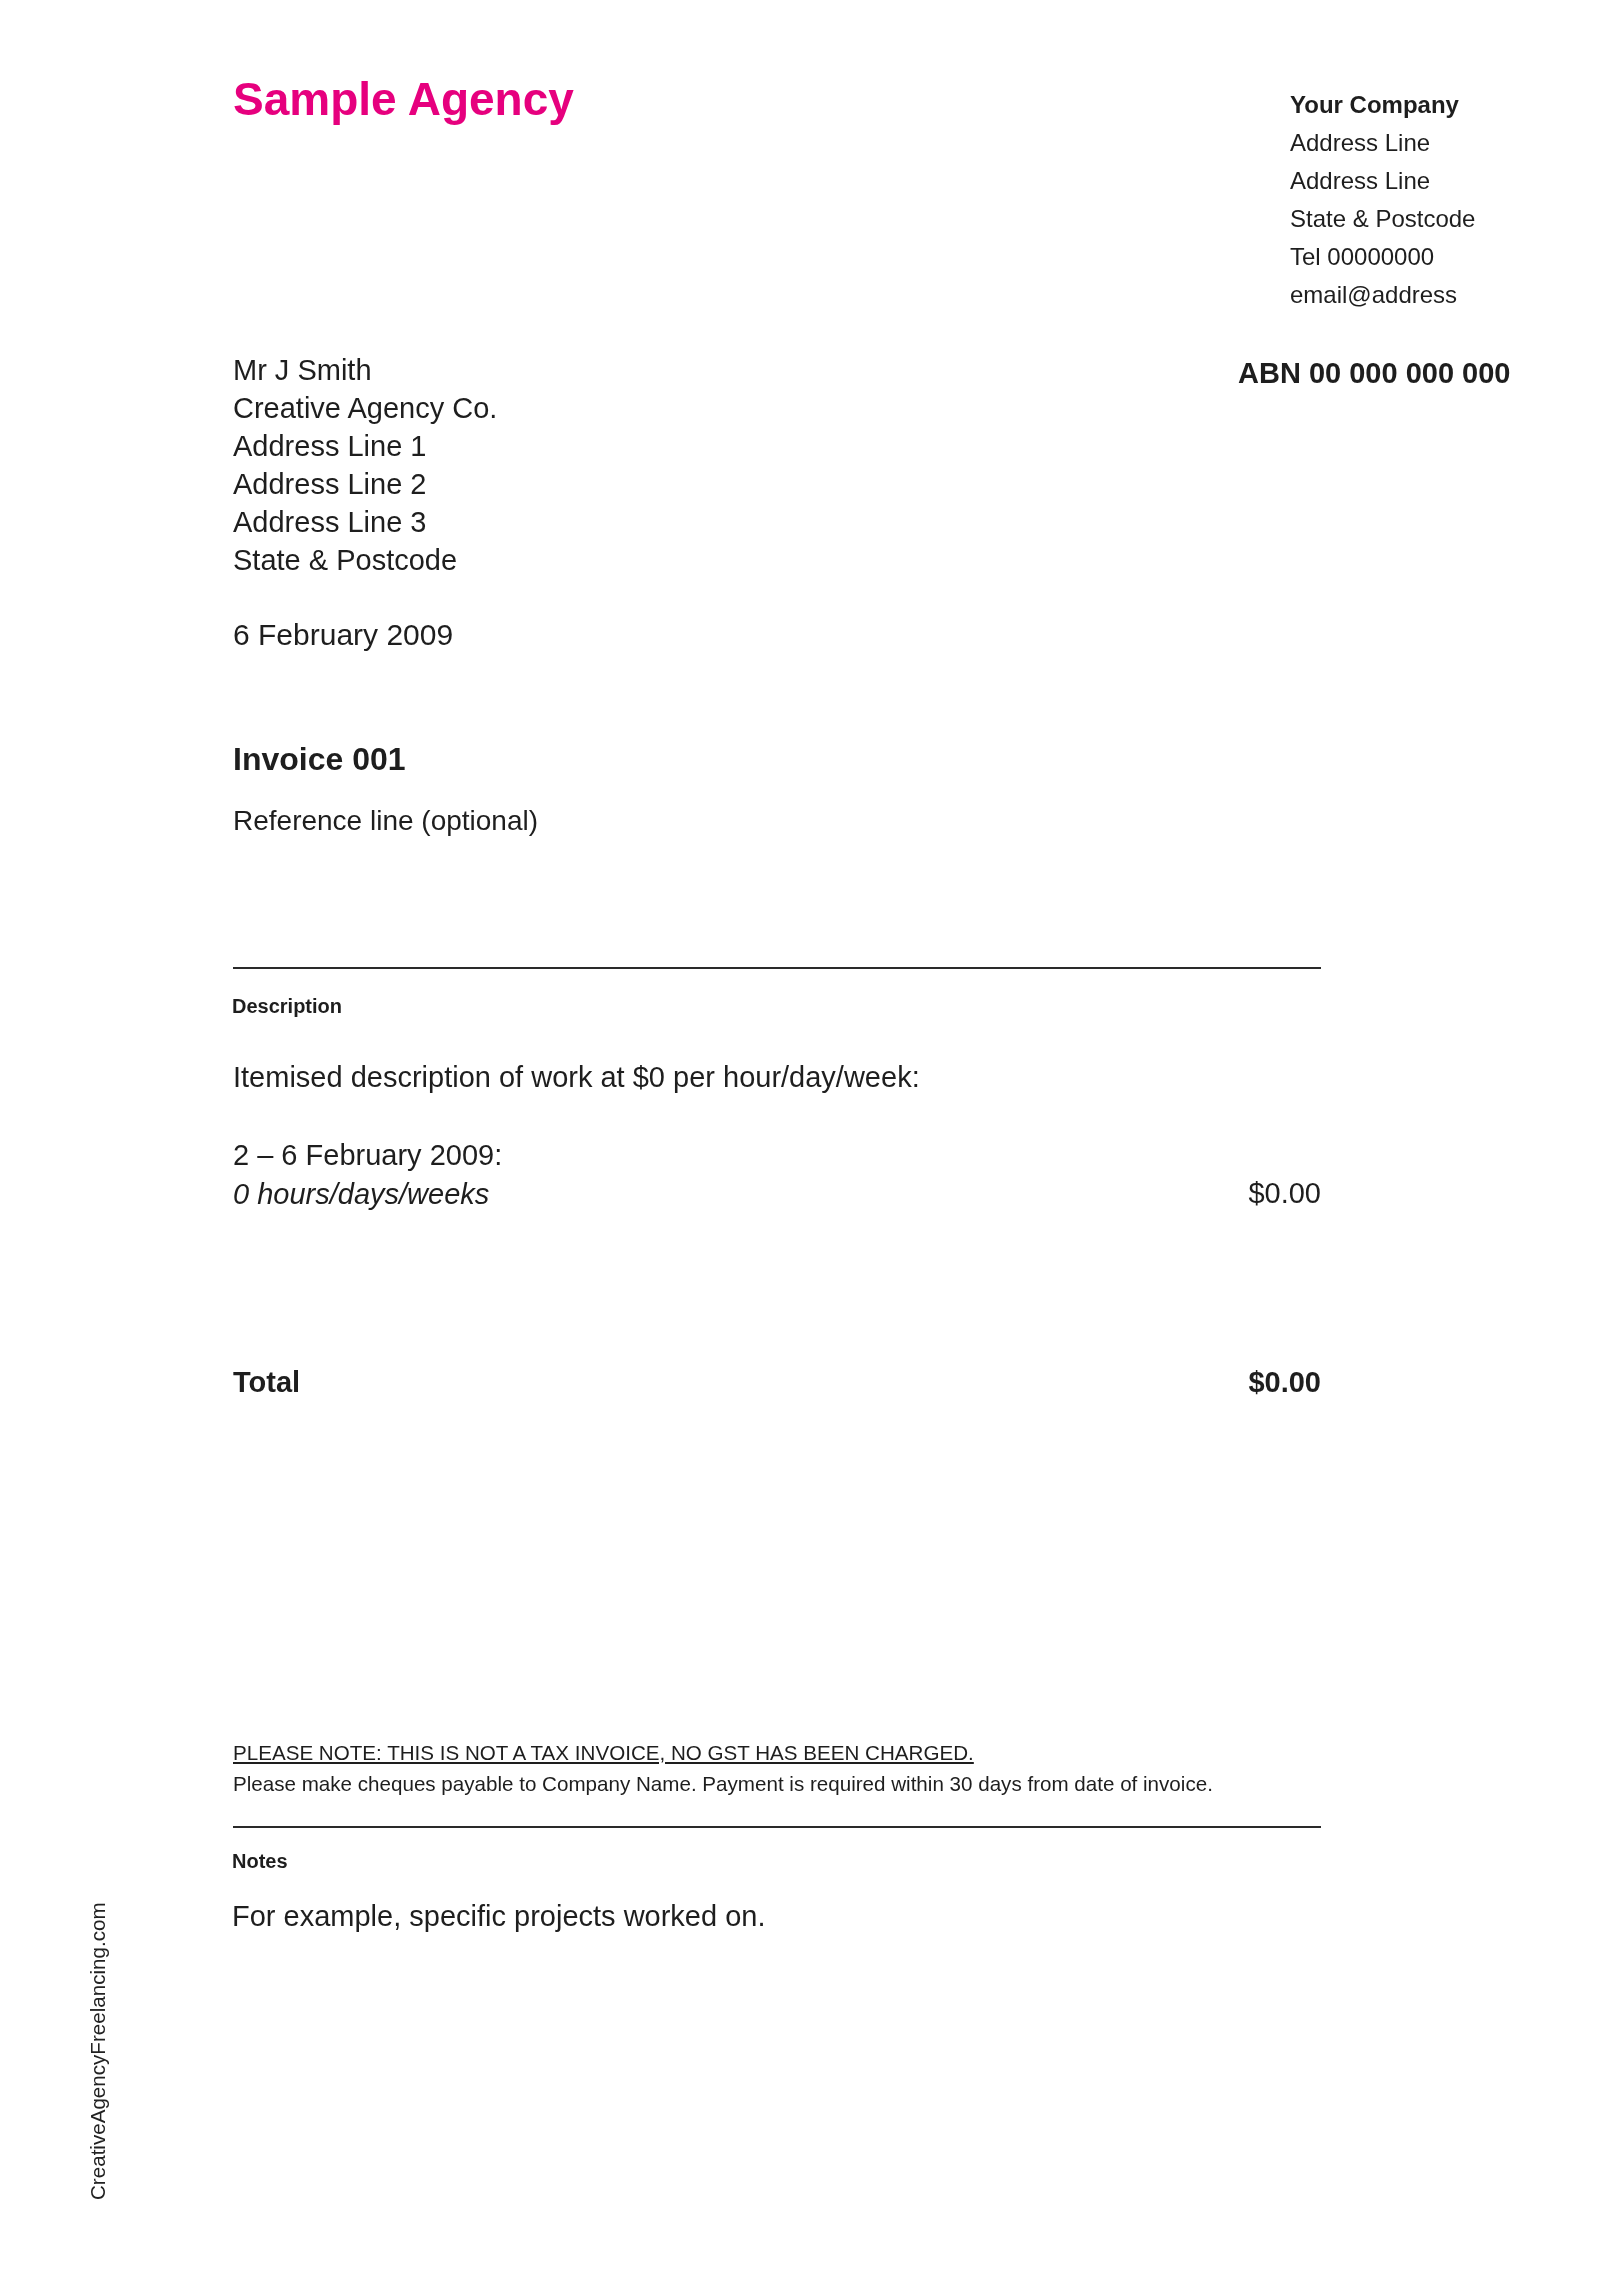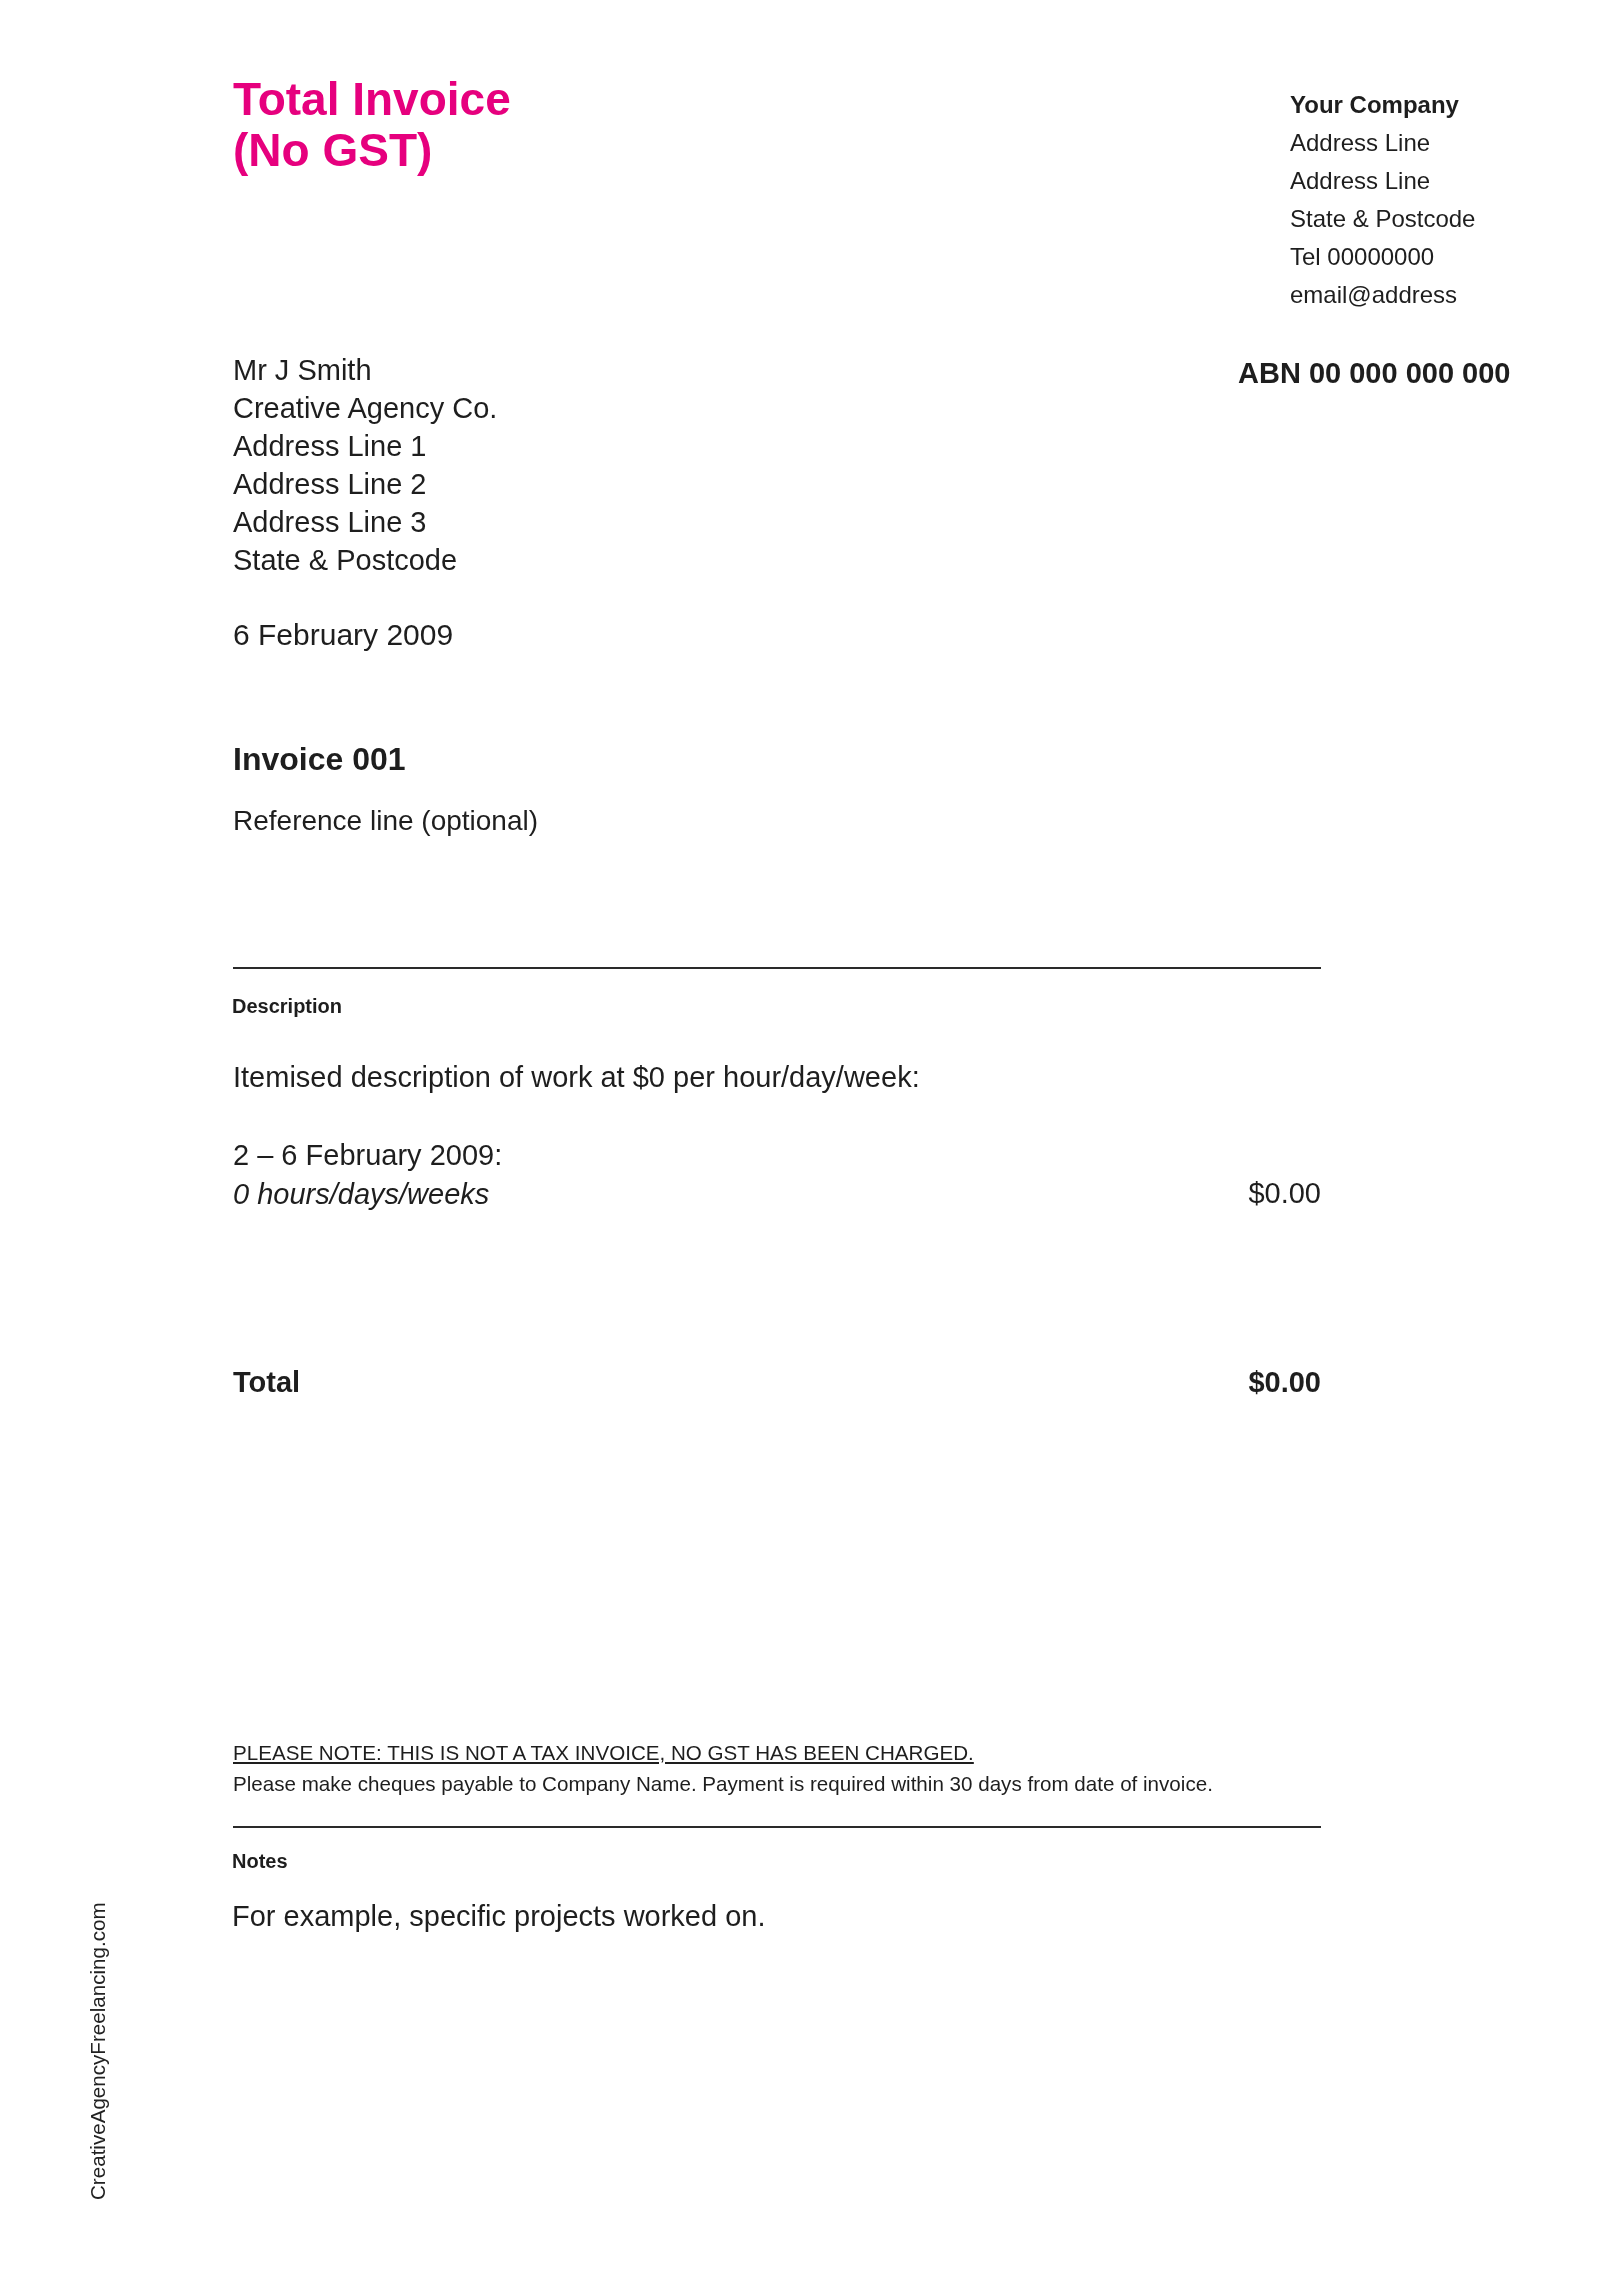--- a/index.html
+++ b/index.html
@@ -27,22 +27,21 @@
     .small { font-size: 20.6px; line-height: 31px; }
     .vertical {
       left: 86px; top: 2200px; font-size: 20.6px; line-height: 23.5px;
       transform-origin: 0 0; transform: rotate(-90deg); color: #222;
     }
   </style>
 </head>
 <body>
 
 <div class="abs title">
-  <div>Total Invoice</div>
-  <div>(No GST)</div>
+  <div>Sample Agency</div>
 </div>
 
 <div class="abs company">
   <div class="name">Your Company</div>
   <div>Address Line</div>
   <div>Address Line</div>
   <div>State &amp; Postcode</div>
   <div>Tel 00000000</div>
   <div>email@address</div>
 </div>

